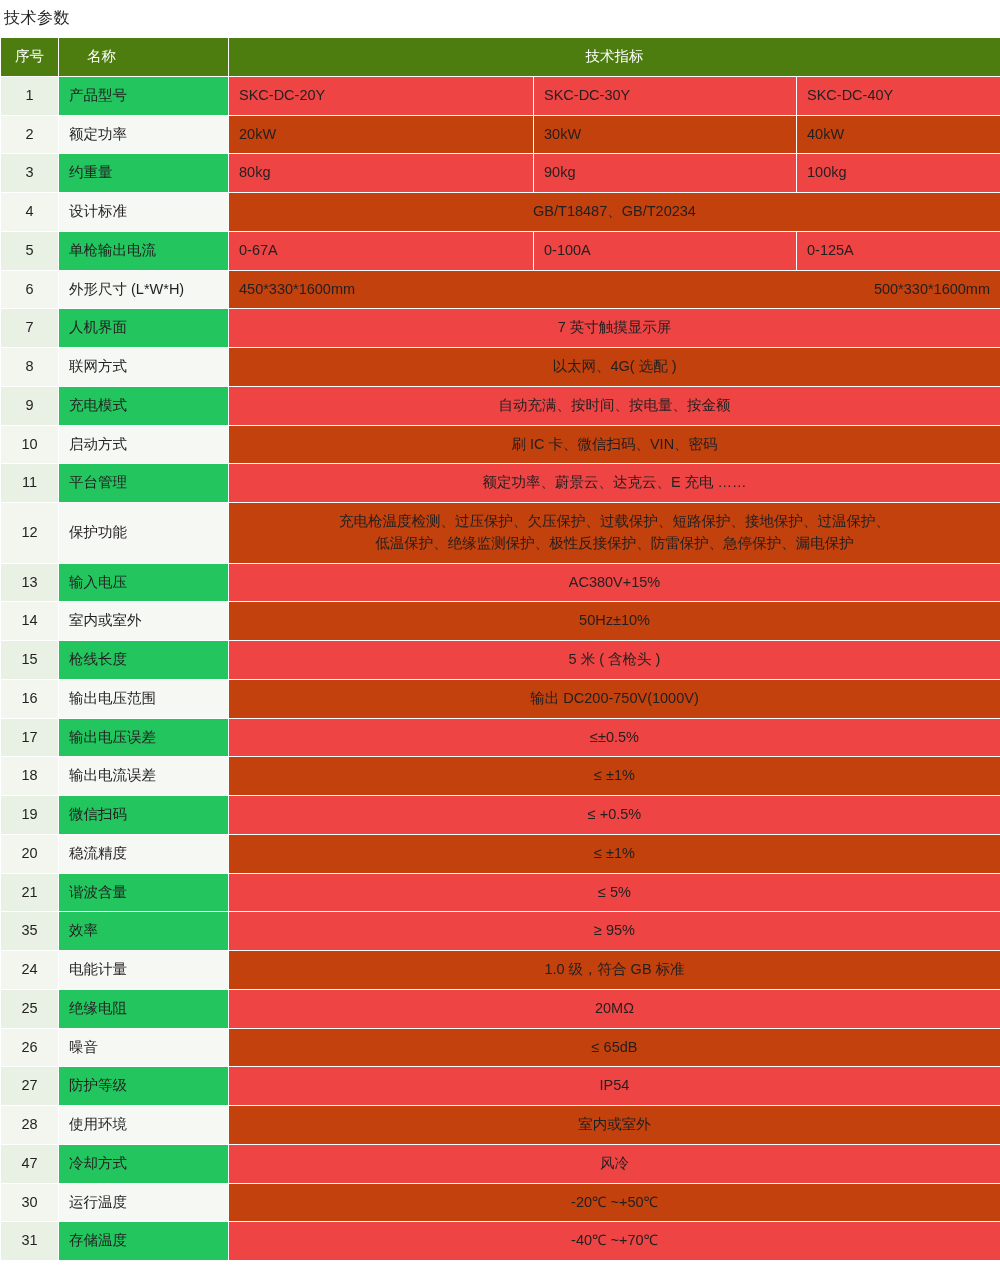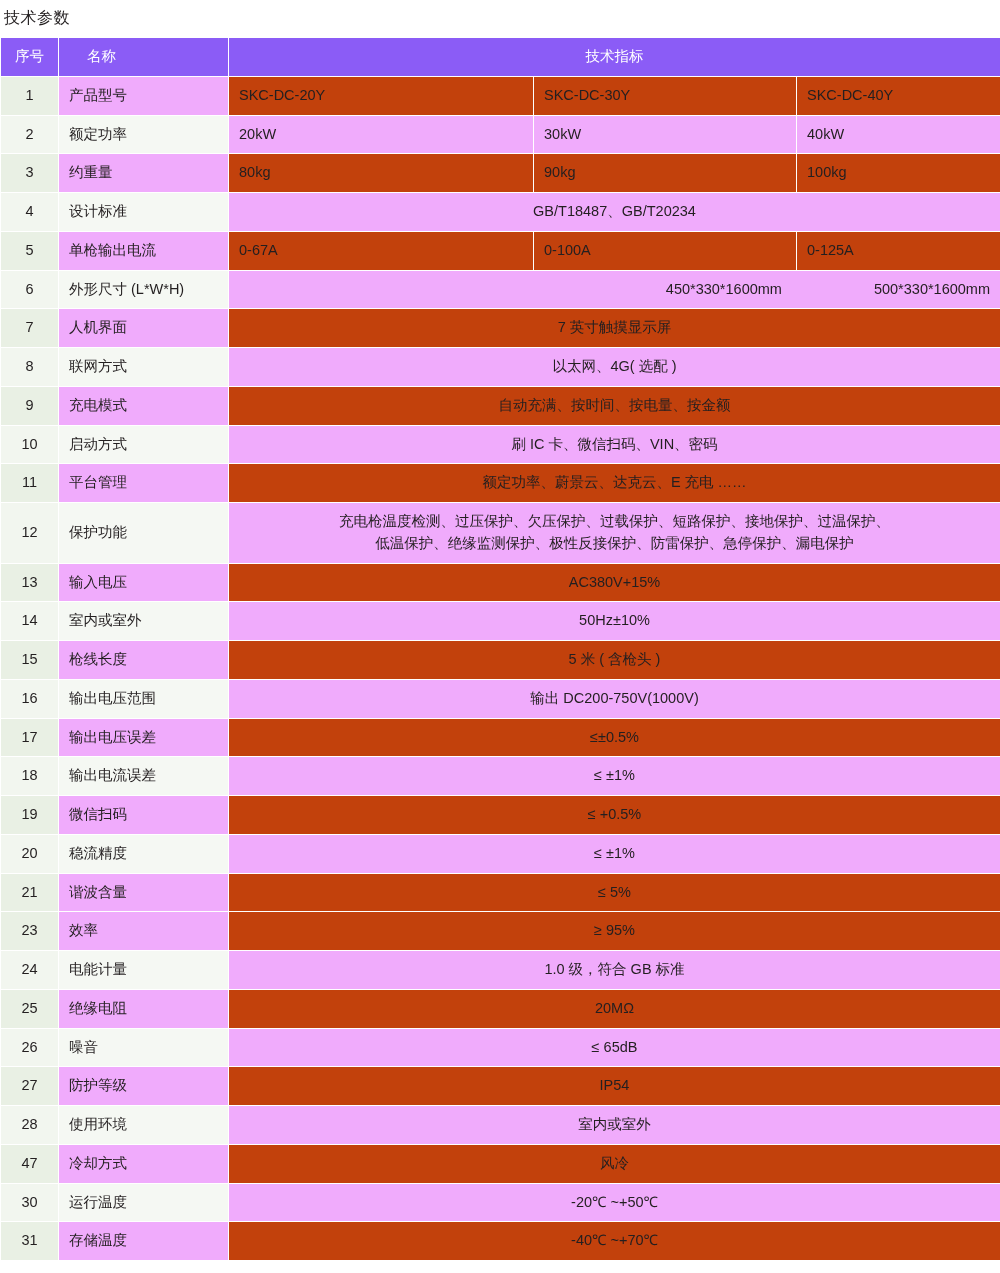--- a/index.html
+++ b/index.html
@@ -37,60 +37,60 @@
 
   table.spec th, table.spec td {
     border: 1px solid #ffffff;
     font-size: 14.5px;
     font-weight: normal;
     vertical-align: middle;
     padding: 8px 10px;
     line-height: 1.5;
   }
   thead th {
-    background: #8b5cf6;
+    background: #4d7c0f;
     color: #ffffff;
     font-size: 15px;
     padding: 9px 10px;
   }
   thead th.h-no   { text-align: left; padding-left: 14px; }
   thead th.h-name { text-align: left; padding-left: 28px; }
   thead th.h-ind  { text-align: center; }
 
   td.no {
     text-align: center;
     background: #e9f0e4;
     color: #231f20;
   }
   td.name {
     text-align: left;
-    background: #f0abfc;
+    background: #22c55e;
     padding-left: 12px;
   }
   td.val {
     text-align: left;
-    background: #c2410c;
+    background: #ef4444;
     padding-left: 14px;
   }
   td.val.center {
     text-align: center;
     padding-left: 10px;
   }
   tr.alt td.no   { background: #f2f6ef; }
   tr.alt td.name { background: #f5f8f3; }
-  tr.alt td.val  { background: #f0abfc; }
+  tr.alt td.val  { background: #c2410c; }
 
   td.multi {
     line-height: 1.7;
     text-align: center;
     padding: 10px 16px;
   }
   .dims-wrap {
     display: flex;
-    justify-content: flex-end;
+    justify-content: space-between;
     gap: 92px;
   }
   .nowrap { white-space: nowrap; }
 </style>
 </head>
 <body>
 
 <div class="page">
   <div class="doc-title">技术参数</div>
 
@@ -222,21 +222,21 @@
           <td class="no">20</td>
           <td class="name">稳流精度</td>
           <td class="val center" colspan="3">≤ ±1%</td>
         </tr>
         <tr>
           <td class="no">21</td>
           <td class="name">谐波含量</td>
           <td class="val center" colspan="3">≤ 5%</td>
         </tr>
         <tr>
-          <td class="no">23</td>
+          <td class="no">35</td>
           <td class="name">效率</td>
           <td class="val center" colspan="3">≥ 95%</td>
         </tr>
         <tr class="alt">
           <td class="no">24</td>
           <td class="name">电能计量</td>
           <td class="val center" colspan="3">1.0 级，符合 GB 标准</td>
         </tr>
         <tr>
           <td class="no">25</td>

